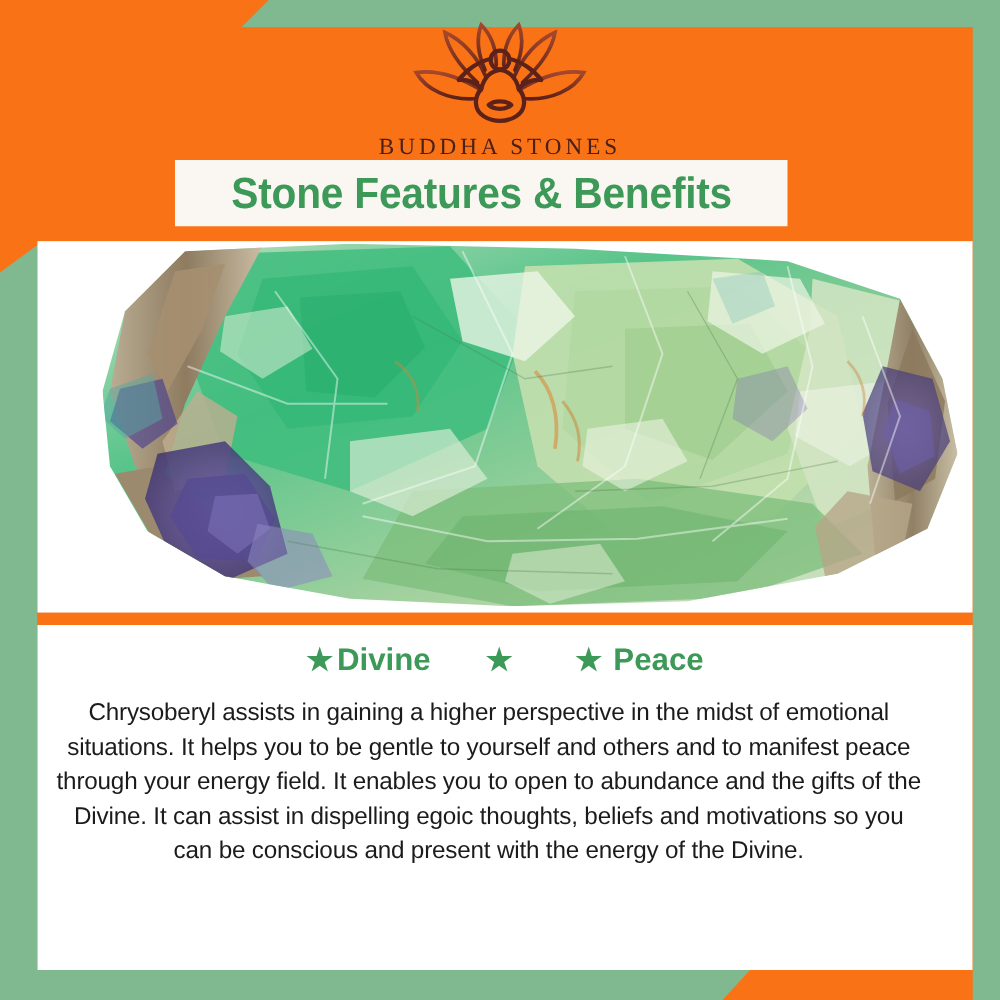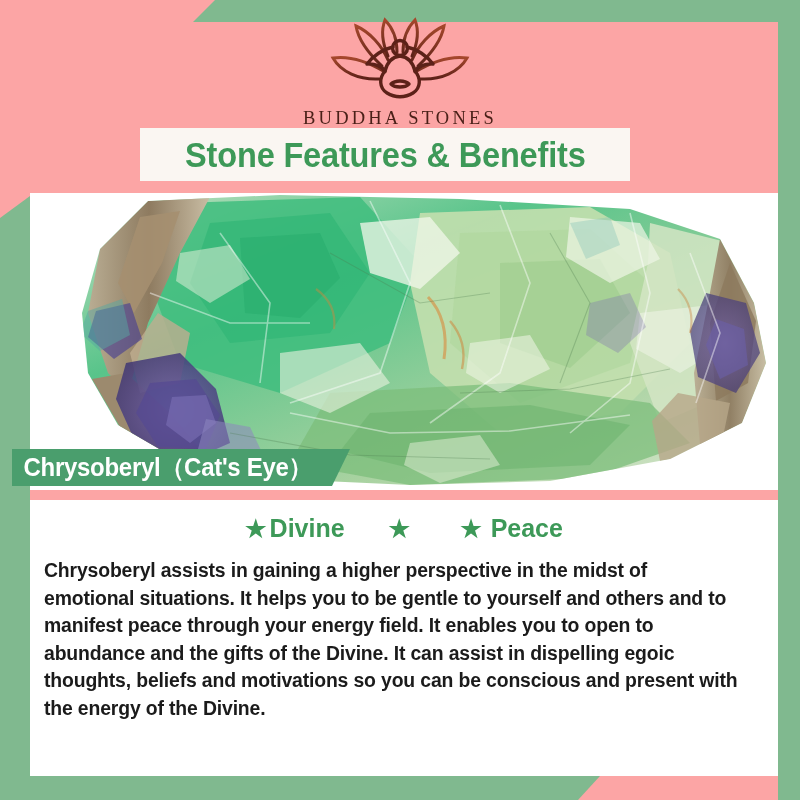--- a/index.html
+++ b/index.html
@@ -6,21 +6,21 @@
   * { box-sizing: border-box; margin: 0; padding: 0; }
   html, body {
     width: 800px; height: 800px;
     font-family: "Liberation Sans", sans-serif;
     background: #f6f1ec;
     overflow: hidden;
   }
   #page {
     position: relative;
     width: 800px; height: 800px;
-    background: #fca5a5;
+    background: #f97316;
     overflow: hidden;
   }
 
   
   .frame-top {
     position: absolute; left: 0; top: 0; width: 800px; height: 22px;
     background: #80b98f;
     clip-path: polygon(215px 0, 800px 0, 800px 22px, 193px 22px);
   }
   .frame-right {
@@ -126,24 +126,24 @@
   }
   .benefit .star { font-size: 24px; line-height: 1; }
   .benefit.gap-wide .star { margin-right: 6px; }
 
   .body-text {
     margin: 14px 16px 0 0;
     padding: 0 24px 0 14px;
     font-size: 19.4px;
     line-height: 1.42;
     color: #1b1b1b;
-    font-weight: 700;
+    font-weight: 400;
     letter-spacing: -0.15px;
     font-family: "Liberation Sans Narrow", "Liberation Sans", sans-serif;
-    text-align: left;
+    text-align: center;
   }
 </style>
 </head>
 <body>
 
 <div id="page">
 
   <div class="frame-top"></div>
   <div class="frame-right"></div>
   <div class="frame-left"></div>
@@ -279,23 +279,20 @@
         <g stroke="#4c7a4e" stroke-width="1.1" fill="none" opacity="0.3">
           <path d="M300 60 L390 110 L460 100"></path>
           <path d="M430 200 L540 196 L640 176"></path>
           <path d="M200 240 L320 262 L460 266"></path>
           <path d="M520 40 L560 110 L530 190"></path>
         </g>
       </g>
     </svg>
   </div>
 
-  <div class="name-banner">
-    <span class="name-text">Chrysoberyl（Cat's Eye）</span>
-  </div>
 
   <div class="content">
 
     <div class="benefits">
       <div class="benefit">
         <span class="star">★</span>
         <span>Divine</span>
       </div>
       <div class="benefit gap-wide">
         <span class="star">★</span>

